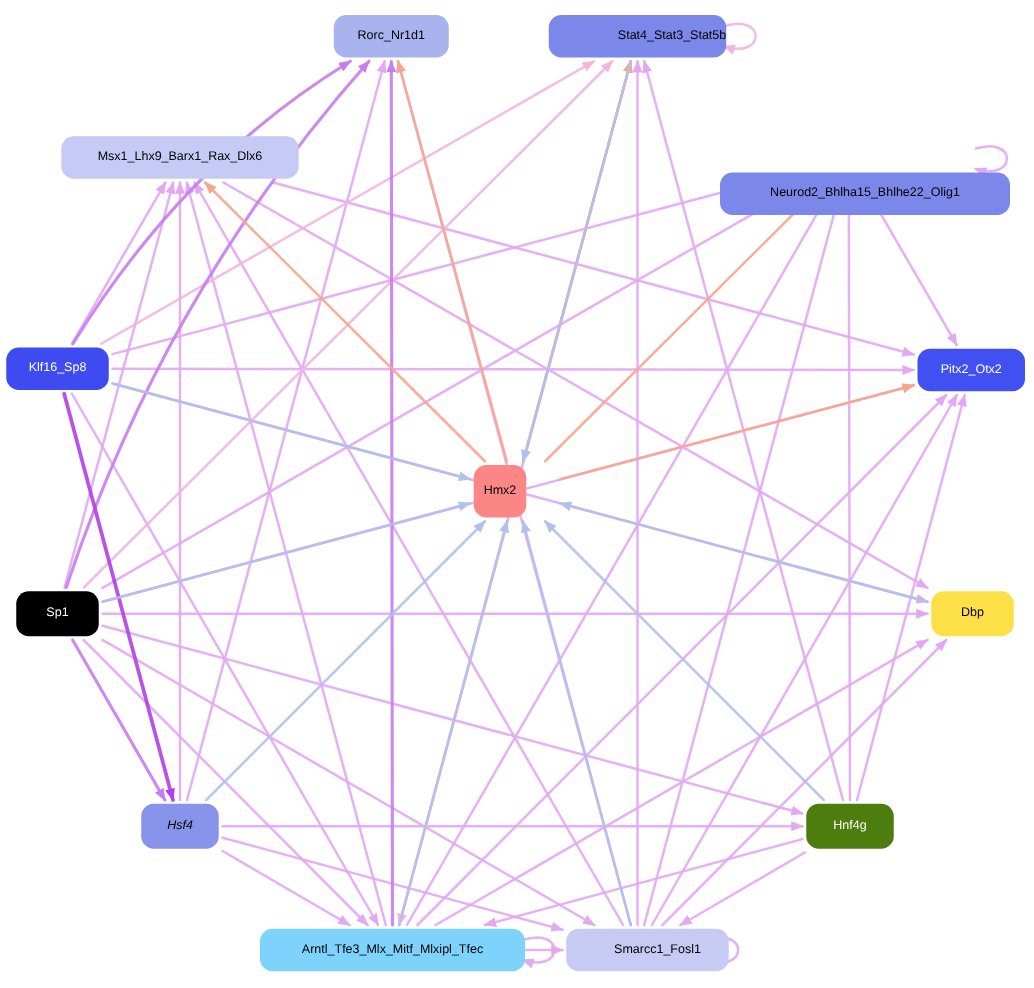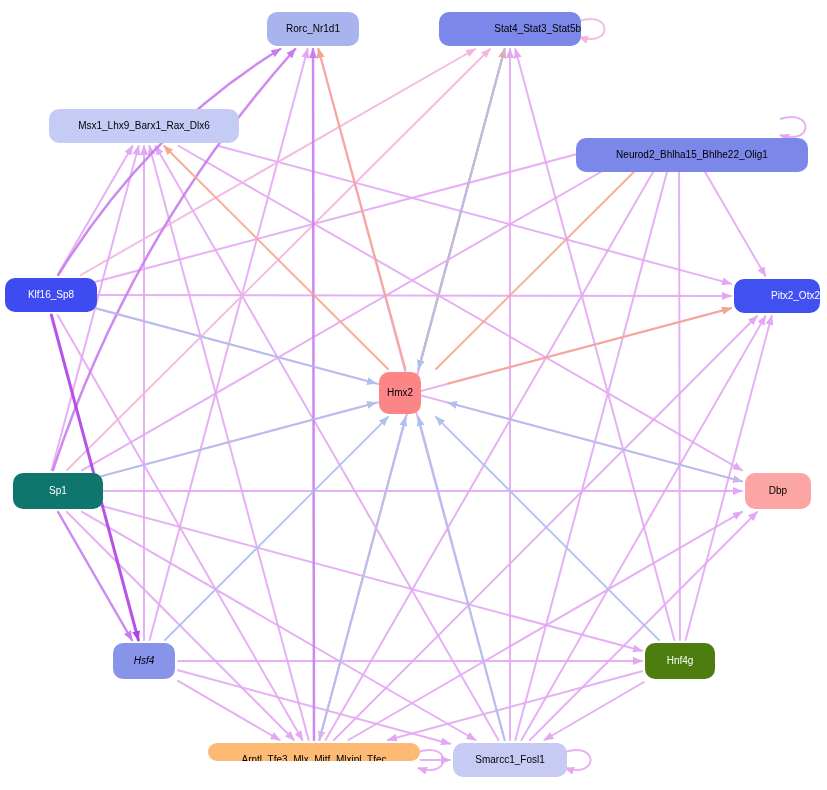--- a/index.html
+++ b/index.html
@@ -103,23 +103,23 @@
       <path d="M 579 21 C 613 10, 613 48, 579 37" stroke="#f3b4e0" stroke-width="2" fill="none" stroke-opacity="0.9" marker-end="url(#arw1)"></path>
       <path d="M 780 119 C 814 108, 814 146, 780 135" stroke="#e3a7f3" stroke-width="2" fill="none" stroke-opacity="0.9" marker-end="url(#arw0)"></path>
       <path d="M 565 752 C 599 741, 599 779, 565 768" stroke="#e3a7f3" stroke-width="2" fill="none" stroke-opacity="0.9" marker-end="url(#arw0)"></path>
       <path d="M 418 752 C 452 741, 452 779, 418 768" stroke="#e3a7f3" stroke-width="2" fill="none" stroke-opacity="0.9" marker-end="url(#arw0)"></path>
     </svg>
   <div>
       <div class="node" style="left: 267px; top: 12px; width: 92px; height: 34px; line-height: 34px; background: rgb(169, 179, 238); color: rgb(0, 0, 0);">Rorc_Nr1d1</div>
       <div class="node" style="left: 439px; top: 12px; width: 142px; height: 34px; line-height: 34px; background: rgb(123, 135, 233); color: rgb(0, 0, 0); text-align: right;">Stat4_Stat3_Stat5b</div>
       <div class="node" style="left: 49px; top: 109px; width: 190px; height: 34px; line-height: 34px; background: rgb(198, 203, 245); color: rgb(0, 0, 0);">Msx1_Lhx9_Barx1_Rax_Dlx6</div>
       <div class="node" style="left: 576px; top: 110px; width: 232px; height: 34px; line-height: 34px; background: rgb(124, 136, 233); color: rgb(0, 0, 0); margin-top: 28px;">Neurod2_Bhlha15_Bhlhe22_Olig1</div>
-      <div class="node" style="left: 5px; top: 278px; width: 92px; height: 34px; line-height: 34px; background: rgb(62, 75, 240); color: rgb(255, 255, 255);">Klf16_Sp8</div>
-      <div class="node" style="left: 734px; top: 279px; width: 86px; height: 34px; line-height: 34px; background: rgb(65, 80, 240); color: rgb(255, 255, 255); text-align: right;">Pitx2_Otx2</div>
+      <div class="node" style="left: 5px; top: 278px; width: 82px; height: 34px; line-height: 34px; background: rgb(62, 75, 240); color: rgb(255, 255, 255);">Klf16_Sp8</div>
+      <div class="node" style="left: 734px; top: 279px; width: 86px; height: 34px; line-height: 34px; background: rgb(65, 80, 240); color: rgb(255, 255, 255);">Pitx2_Otx2</div>
       <div class="node" style="left: 379px; top: 372px; width: 42px; height: 42px; line-height: 42px; background: rgb(252, 133, 133); color: rgb(0, 0, 0);">Hmx2</div>
-      <div class="node" style="left: 13px; top: 473px; width: 90px; height: 36px; line-height: 36px; background: #0f766e; color: rgb(255, 255, 255);">Sp1</div>
-      <div class="node" style="left: 745px; top: 473px; width: 66px; height: 36px; line-height: 36px; background: #fca5a5; color: rgb(0, 0, 0);">Dbp</div>
+      <div class="node" style="left: 13px; top: 473px; width: 66px; height: 36px; line-height: 36px; background: #000000; color: rgb(255, 255, 255);">Sp1</div>
+      <div class="node" style="left: 745px; top: 473px; width: 66px; height: 36px; line-height: 36px; background: #fde047; color: rgb(0, 0, 0);">Dbp</div>
       <div class="node" style="left: 113px; top: 643px; width: 62px; height: 36px; line-height: 36px; background: rgb(136, 147, 234); color: rgb(0, 0, 0); font-style: italic;">Hsf4</div>
       <div class="node" style="left: 645px; top: 643px; width: 70px; height: 36px; line-height: 36px; background: #4d7c0f; color: rgb(255, 255, 255);">Hnf4g</div>
-      <div class="node" style="left: 208px; top: 743px; width: 212px; height: 18px; line-height: 34px; background: #fdba74; color: rgb(0, 0, 0);">Arntl_Tfe3_Mlx_Mitf_Mlxipl_Tfec</div>
-      <div class="node" style="left: 453px; top: 743px; width: 114px; height: 34px; line-height: 34px; background: rgb(199, 203, 244); color: rgb(0, 0, 0);">Smarcc1_Fosl1</div>
+      <div class="node" style="left: 208px; top: 743px; width: 212px; height: 34px; line-height: 34px; background: #7dd3fc; color: rgb(0, 0, 0);">Arntl_Tfe3_Mlx_Mitf_Mlxipl_Tfec</div>
+      <div class="node" style="left: 453px; top: 743px; width: 114px; height: 34px; line-height: 34px; background: rgb(199, 203, 244); color: rgb(0, 0, 0); padding-left: 16px;">Smarcc1_Fosl1</div>
     </div>
 </div>
 
 </body></html>

